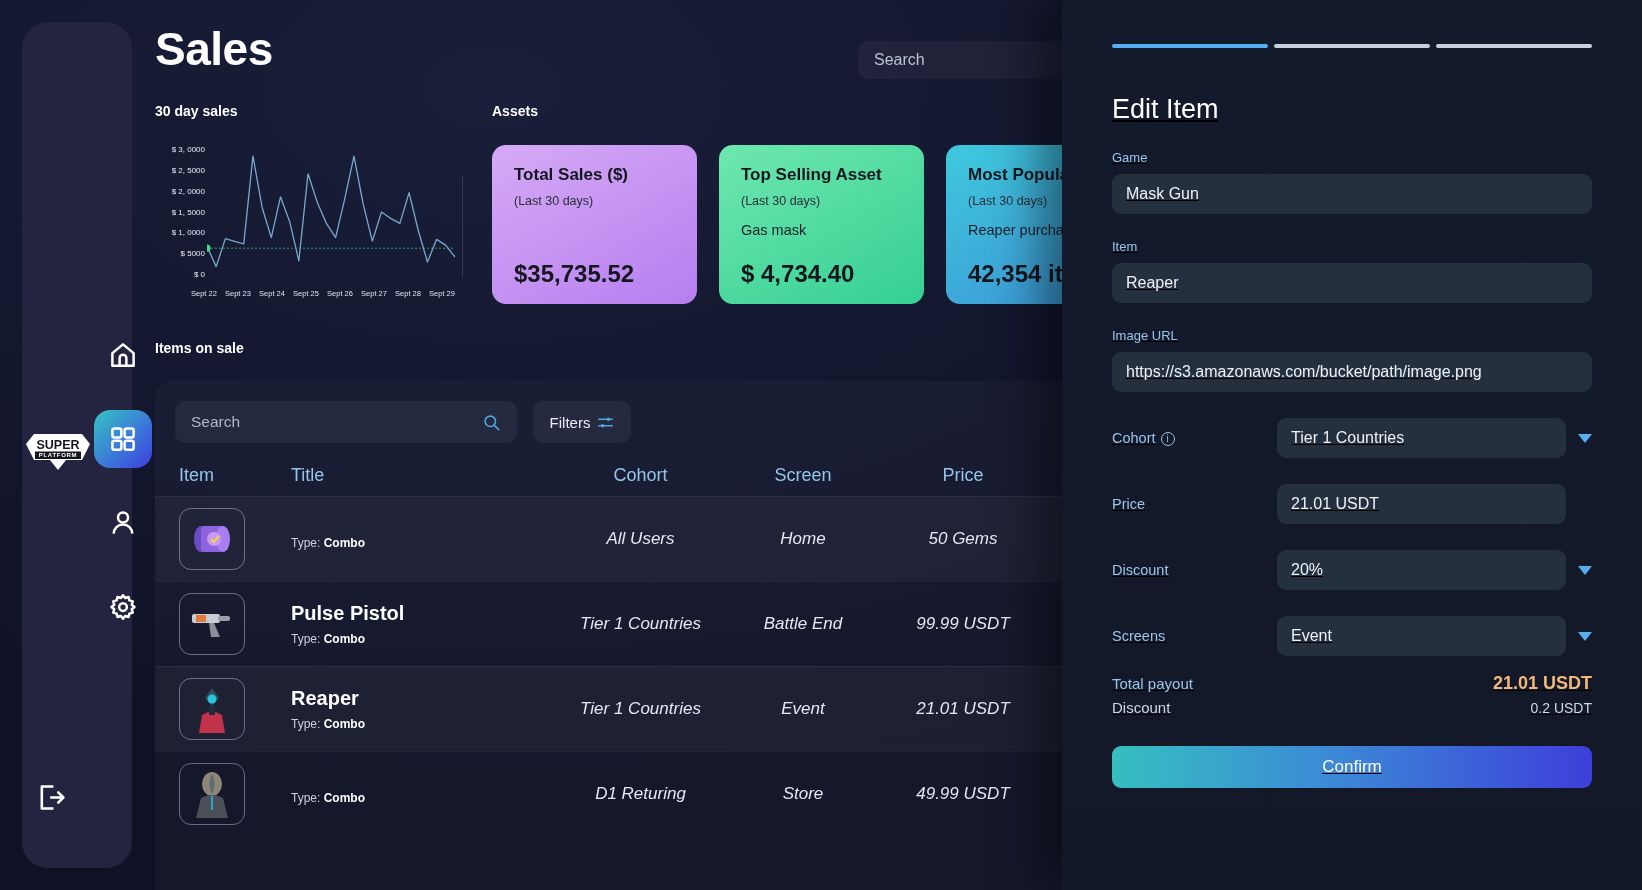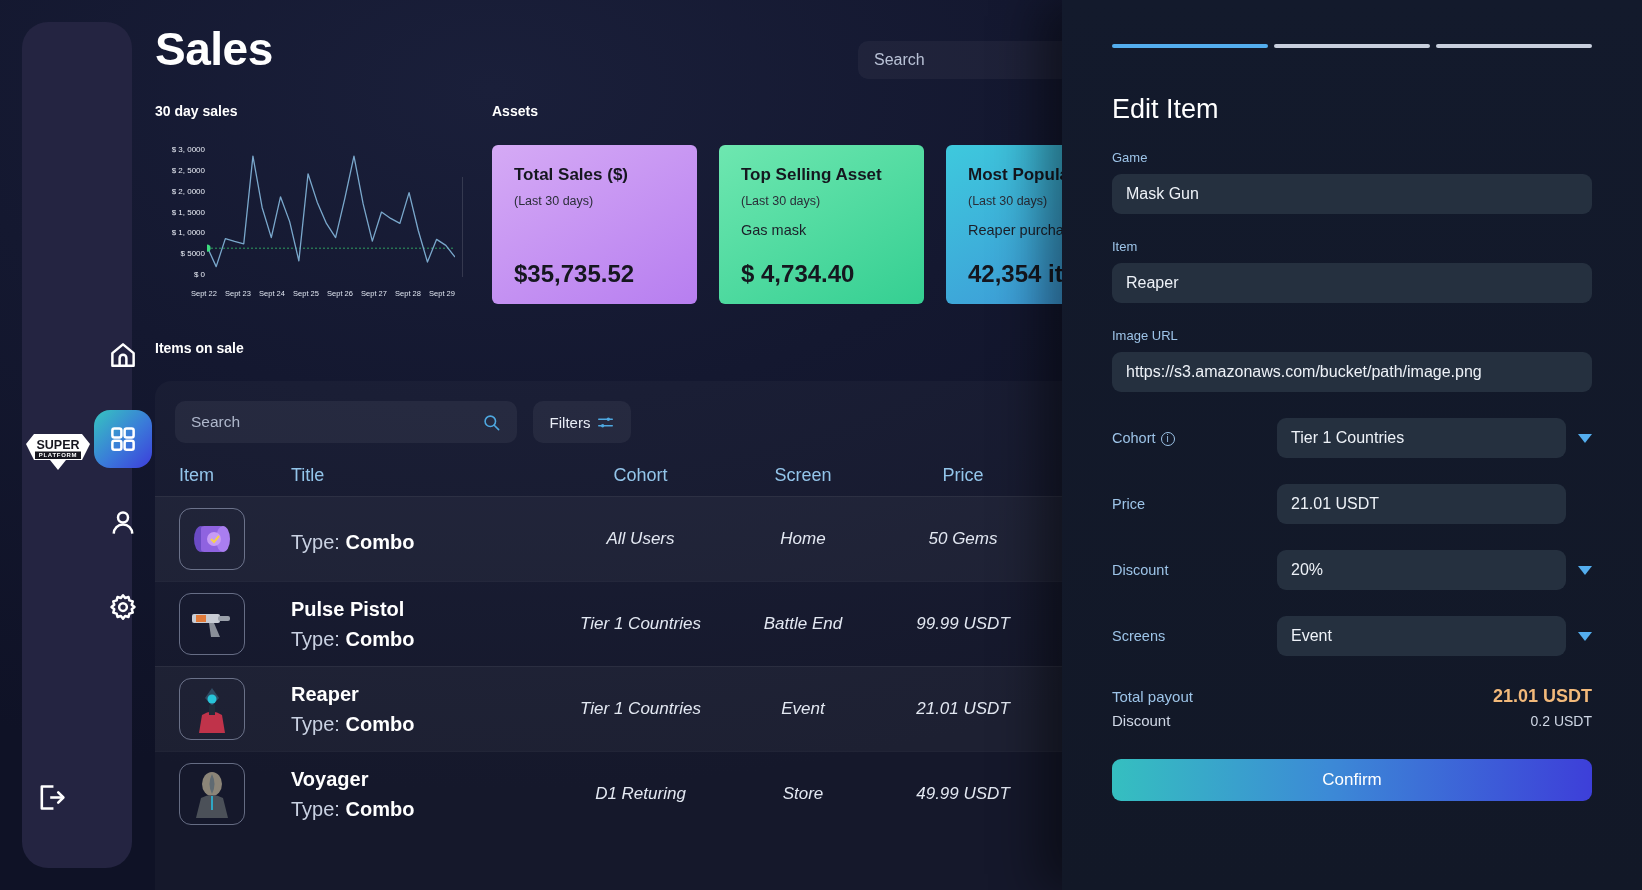--- a/index.html
+++ b/index.html
@@ -62,21 +62,21 @@
   }
   .plot { position: absolute; left: 52px; top: 0; width: 248px; height: 140px; }
   .xlabels { position: absolute; left: 36px; top: 148px; width: 264px;
              display: flex; justify-content: space-between; }
   .xlabels div { font-size: 7.5px; color: #dfe5f0; }
 
   
   .assets-sec { position: absolute; left: 492px; top: 103px; }
   .cards { display: flex; gap: 22px; margin-top: 26px; }
   .card {
-    width: 205px; height: 159px; border-radius: 6px;
+    width: 205px; height: 159px; border-radius: 14px;
     padding: 20px 18px 0 22px; color: #15171f; position: relative;
   }
   .card.purple { background: linear-gradient(150deg, #d5aaf5 0%, #b77ef0 100%); }
   .card.green  { background: linear-gradient(150deg, #6ee7b0 0%, #35cf92 100%); }
   .card.blue   { background: linear-gradient(150deg, #3ec9dd 0%, #3d8fd6 100%); }
   .card h3 { font-size: 17px; font-weight: 700; }
   .card .sub { font-size: 12.5px; margin-top: 9px; color: #2a2d38; }
   .card .asset { font-size: 14.5px; margin-top: 14px; color: #1c1f29; }
   .card .big { position: absolute; left: 22px; bottom: 16px; font-size: 24px; font-weight: 700; }
   .card-divider { position: absolute; left: -30px; top: 32px; width: 1px; height: 100px;
@@ -114,30 +114,31 @@
     height: 85px; border-top: 1px solid rgba(255,255,255,0.055);
   }
   .trow.alt { background: rgba(255,255,255,0.035); }
   .thumb {
     width: 66px; height: 62px; border-radius: 12px;
     border: 1px solid rgba(200,210,240,0.45);
     display: flex; align-items: center; justify-content: center;
     overflow: hidden; position: relative;
   }
   .tname { font-size: 20px; font-weight: 700; color: #ffffff; }
-  .ttype { font-size: 20px; color: #c9d1e2; margin-top: 7px; }
+  .ttype { font-size: 12px; color: #c9d1e2; margin-top: 7px; }
   .ttype b { color: #ffffff; font-weight: 700; }
   .tcell { color: #e3e8f2; font-size: 17px; font-style: italic; }
 
   
   .panel {
     position: absolute; right: 0; top: 0; width: 580px; height: 890px;
     background: linear-gradient(180deg, #131a2c 0%, #121827 100%);
     box-shadow: -22px 0 46px rgba(0,0,0,0.45);
     padding: 0 50px;
+    text-decoration: underline;
   }
   .steps { display: flex; gap: 6px; padding-top: 44px; }
   .step { height: 4px; flex: 1; border-radius: 3px; background: #c8cfdd; }
   .step.active { background: #54aeef; }
   .panel h2 { margin-top: 46px; font-size: 27px; font-weight: 400; color: #ffffff; }
   .fld { margin-top: 25px; }
   .fld-label { font-size: 13px; color: #9dc4e8; }
   .fld-input {
     margin-top: 9px; height: 40px; border-radius: 9px;
     background: #25303f; display: flex; align-items: center;
@@ -150,21 +151,21 @@
     width: 0; height: 0; margin-left: 12px;
     border-left: 7px solid transparent; border-right: 7px solid transparent;
     border-top: 9px solid #54aeef; cursor: pointer;
   }
   .caret-spacer { width: 26px; }
   .info-i {
     display: inline-flex; align-items: center; justify-content: center;
     width: 14px; height: 14px; border: 1px solid #9dc4e8; border-radius: 50%;
     font-size: 10px; color: #9dc4e8; margin-left: 5px; vertical-align: 1px;
   }
-  .totals { margin-top: 30px; }
+  .totals { margin-top: 17px; }
   .trow2 { display: flex; justify-content: space-between; align-items: baseline; }
   .tl-1 { font-size: 15px; color: #9dc4e8; }
   .tv-1 { font-size: 18px; font-weight: 700; color: #f2b97a; }
   .tl-2 { font-size: 15px; color: #cfd7e5; }
   .tv-2 { font-size: 14px; color: #cfd7e5; }
   .confirm {
     margin-top: 30px; height: 42px; border-radius: 9px;
     background: linear-gradient(90deg, #35bfc0 0%, #3c8ad6 45%, #3d3fd9 100%);
     color: #ffffff; font-size: 17px;
     display: flex; align-items: center; justify-content: center; cursor: pointer;
@@ -377,21 +378,20 @@
               <div class="thumb">
                 <svg width="42" height="48" viewBox="0 0 42 48">
                   <ellipse cx="21" cy="14" rx="10" ry="12" fill="#8c8578"></ellipse>
                   <path d="M21 4 q5 10 0 20 q-5 -10 0 -20" fill="#5f6a72"></path>
                   <path d="M5 48 l5 -20 q11 -6 22 0 l5 20 z" fill="#4b5058"></path>
                   <path d="M21 26 l0 14" stroke="#2fa7c4" stroke-width="2"></path>
                 </svg>
               </div>
             </div>
             <div class="col-title">
-              <div class="tname">Voyager</div>
               <div class="ttype"><span>Type:</span> <b>Combo</b></div>
             </div>
             <div class="col-cohort tcell">D1 Returing</div>
             <div class="col-screen tcell">Store</div>
             <div class="col-price tcell">49.99 USDT</div>
           </div>
         </div>
     </div>
   </div>
 

